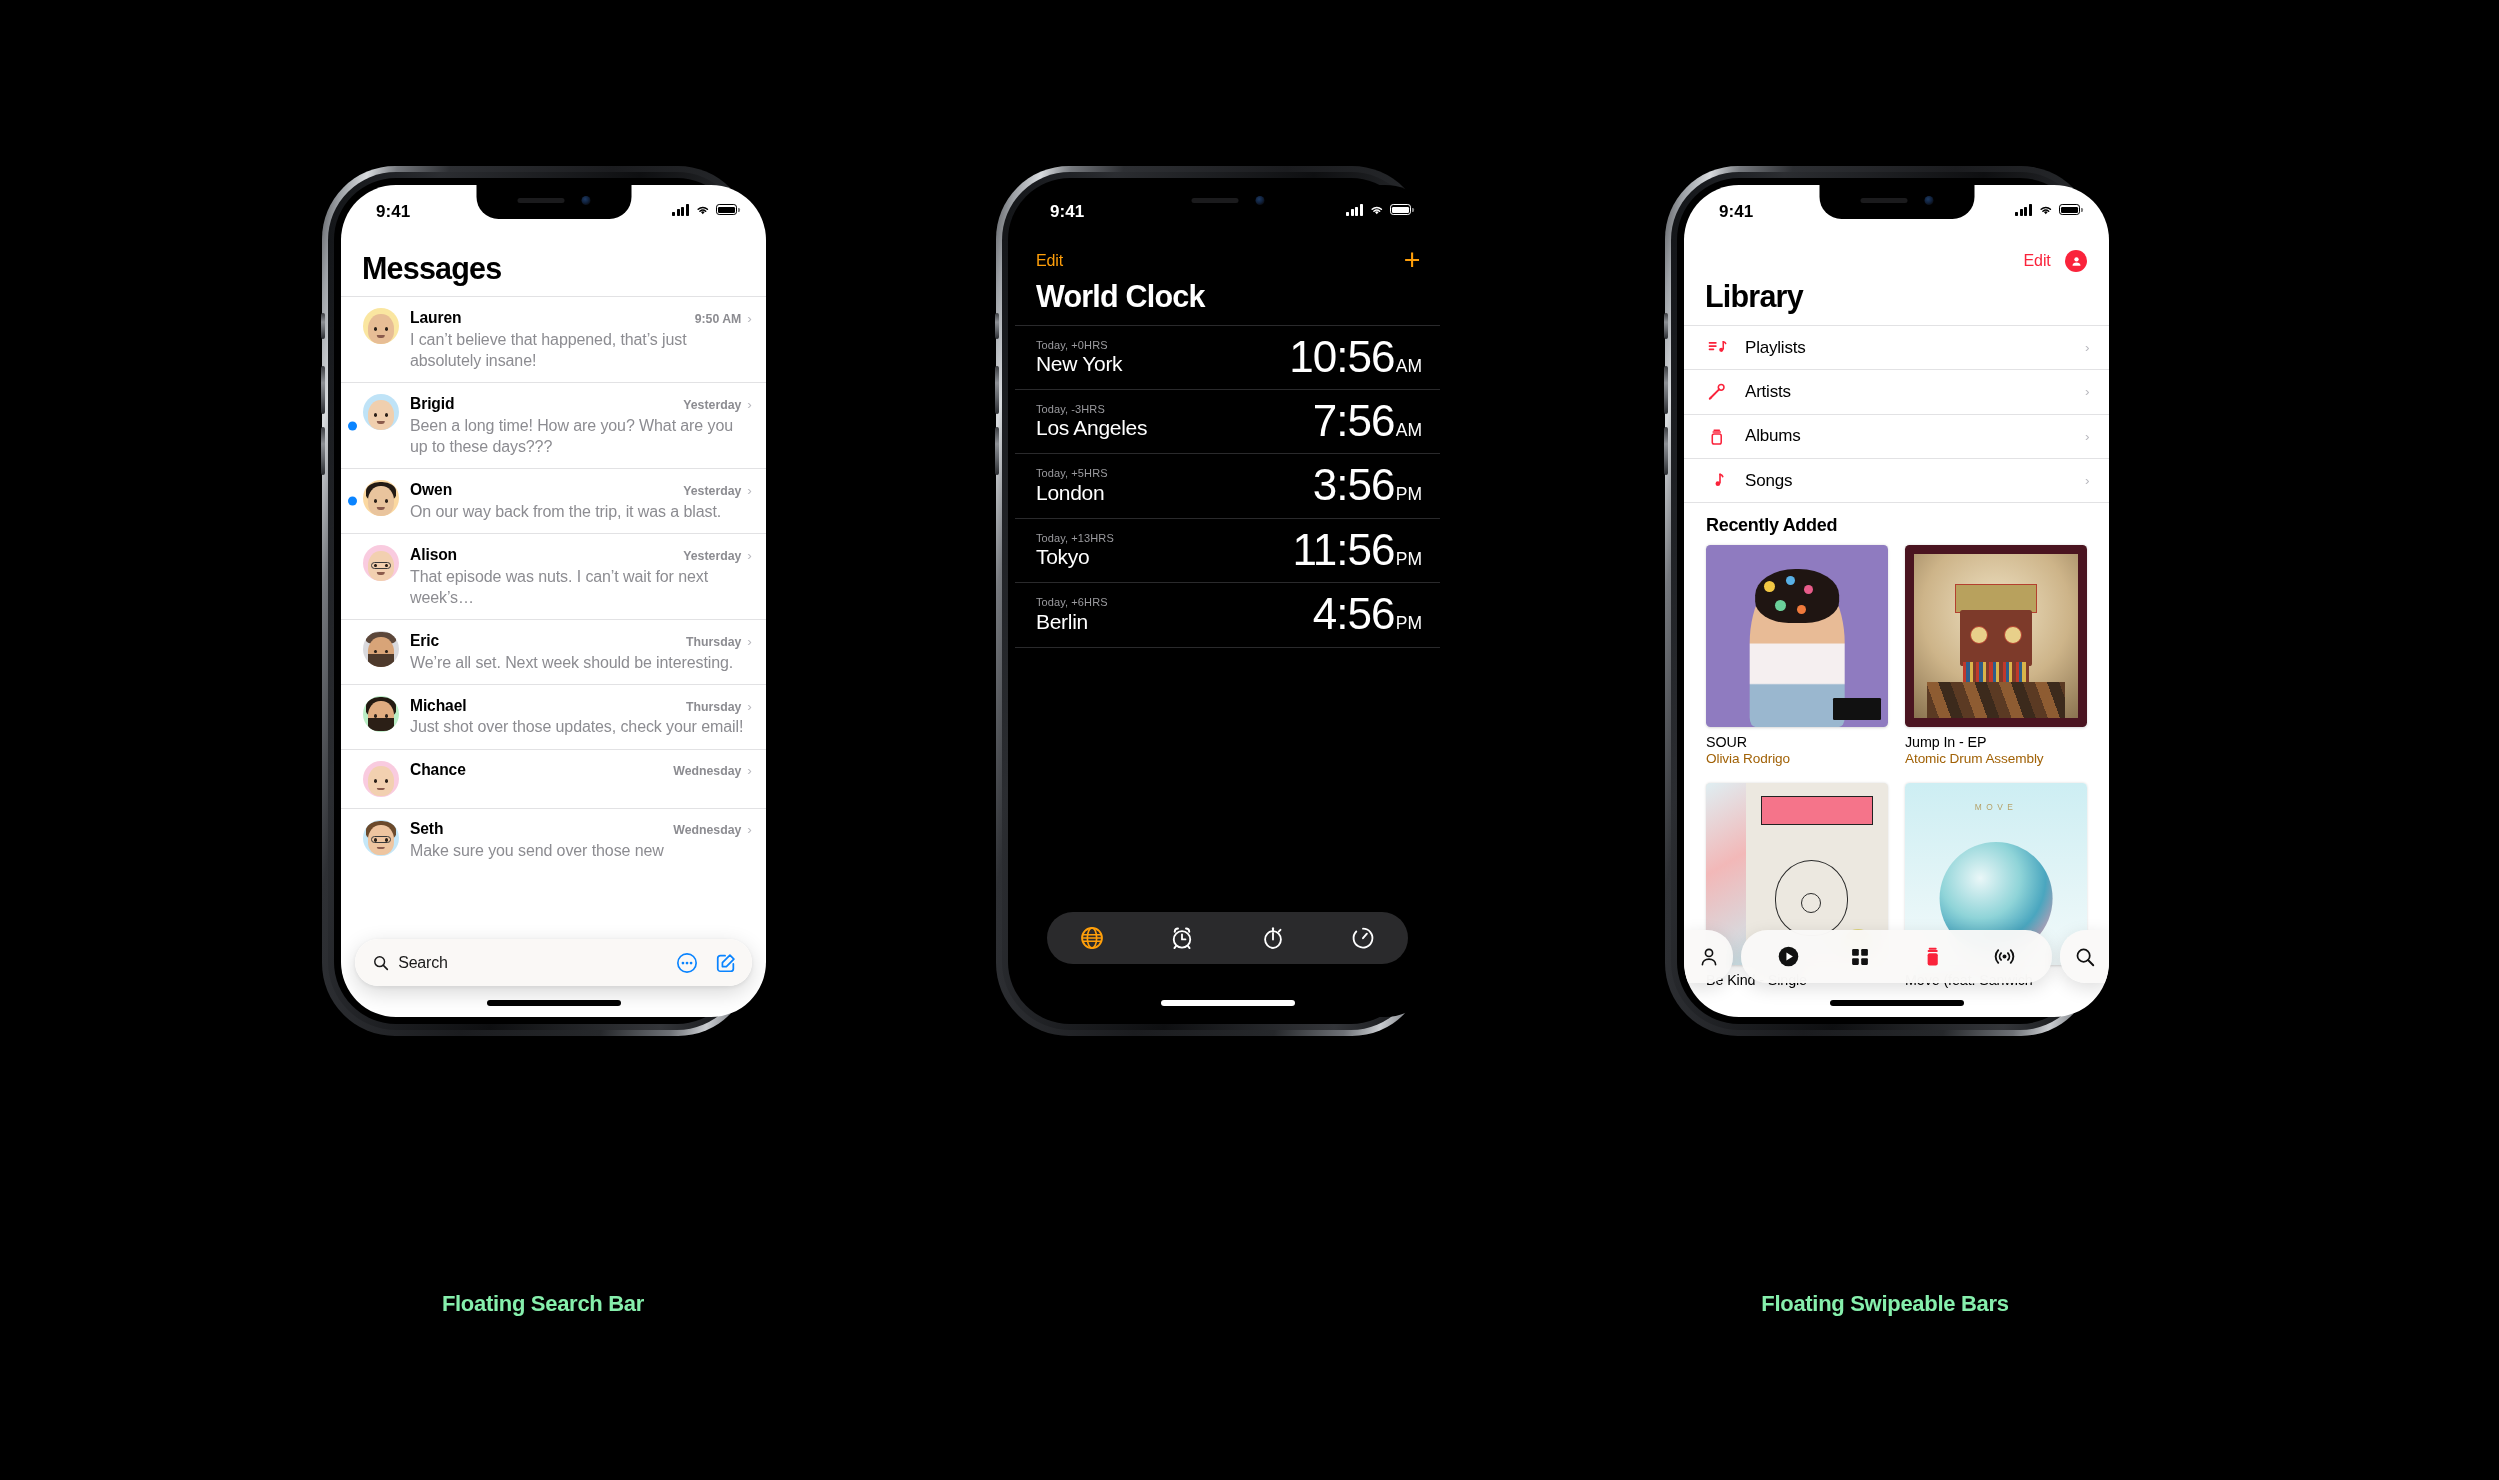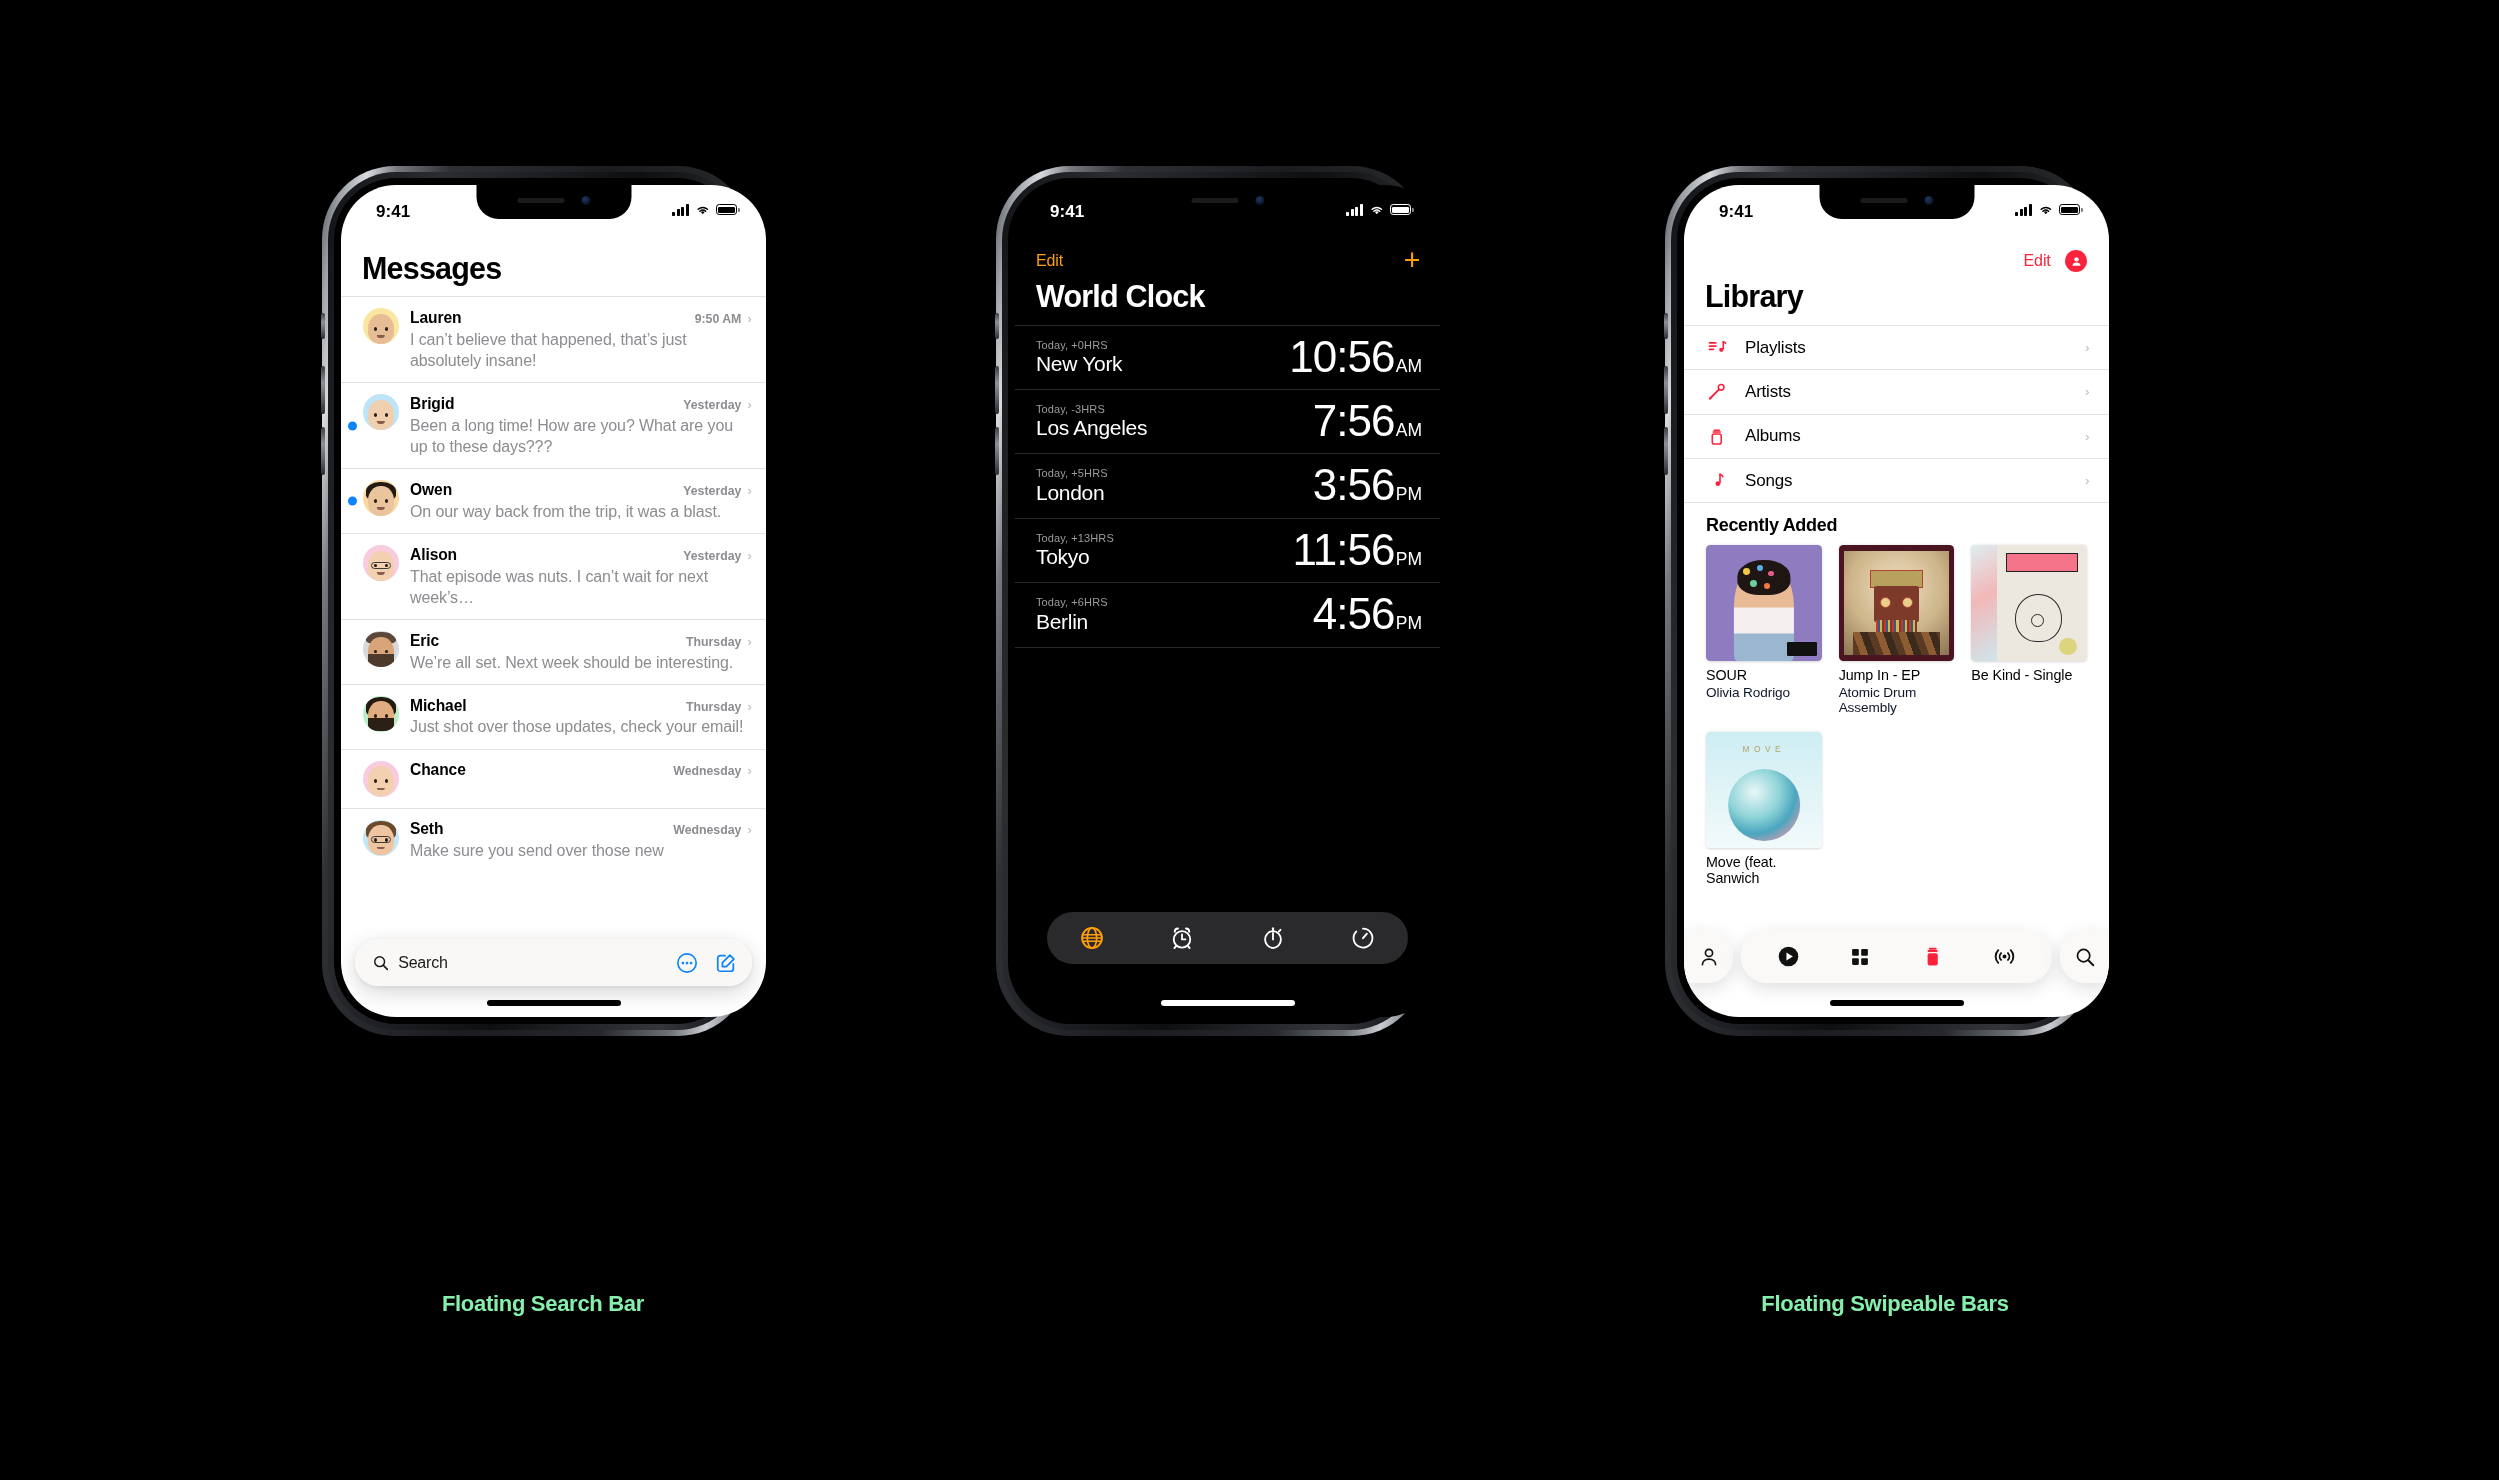--- a/index.html
+++ b/index.html
@@ -212,29 +212,29 @@
     padding: 11.7px 19.5px 11.7px 22px;
   }
   .lib-ico { width: 22px; flex:0 0 22px; display:flex; align-items:center; justify-content:center; }
   .lib-label { flex:1 1 auto; font-size: 17px; color:#000; letter-spacing:-0.2px; }
   .lib-section {
     font-size: 18px; font-weight: 800; letter-spacing:-0.3px;
     padding: 11.7px 0 9px 22px; color:#000;
     border-top: 0.9px solid #e2e2e4;
   }
   .lib-grid {
-    display:grid; grid-template-columns: 1fr 1fr 1fr; gap: 17px 17px;
+    display:grid; grid-template-columns: 1fr 1fr; gap: 17px 17px;
     padding: 0 22px;
   }
   .album-art {
     width: 100%; aspect-ratio: 1/1; border-radius: 4.5px; overflow:hidden;
     position:relative; box-shadow: 0 0.6px 2.6px rgba(0,0,0,.16);
   }
   .album-name { font-size: 14.3px; color:#000; margin-top: 6.5px; letter-spacing:-0.1px; }
-  .album-artist { font-size: 13.6px; color:#0f172a; margin-top: 1.9px; letter-spacing:-0.1px; }
+  .album-artist { font-size: 13.6px; color:#a16207; margin-top: 1.9px; letter-spacing:-0.1px; }
 
   
   .swipe-wrap {
     position:absolute; left: 0; right: 0; bottom: 34px; height: 53px;
     display:flex; align-items:center; z-index: 55;
   }
   .swipe-pill {
     background: rgba(250,249,248,.95);
     backdrop-filter: blur(13px);
     box-shadow: 0 5.2px 18px rgba(0,0,0,.13);

